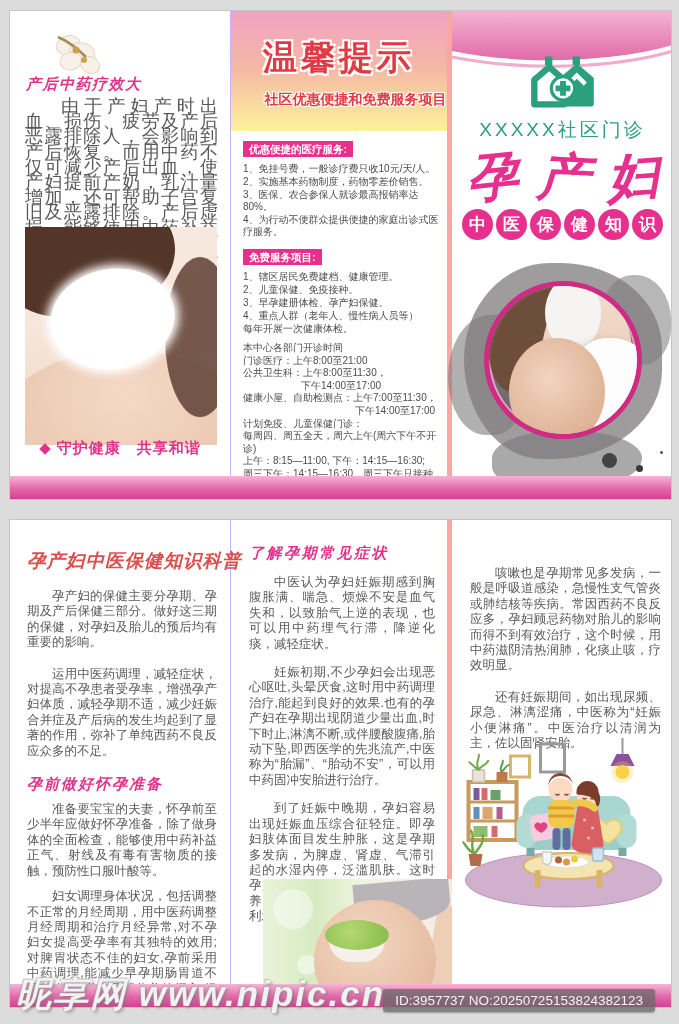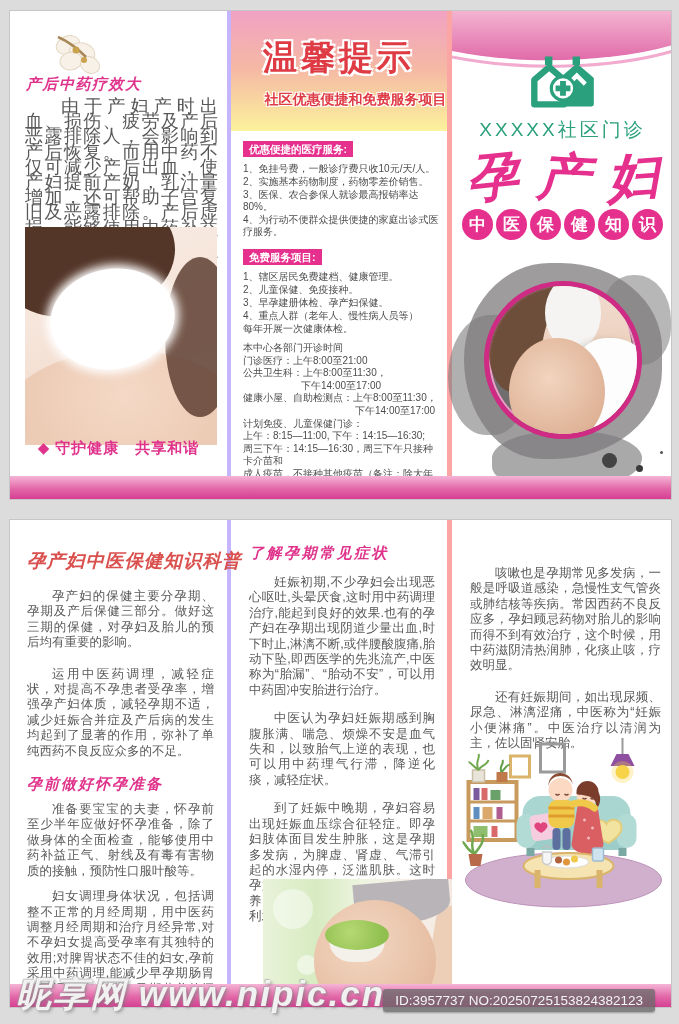--- a/index.html
+++ b/index.html
@@ -5,21 +5,21 @@
   * { margin:0; padding:0; box-sizing:border-box; }
   body { background:#d8d8d8; font-family:"Liberation Sans","DejaVu Sans",sans-serif; }
   .canvas { position:relative; width:679px; height:1024px; background:#dcdcdc; overflow:hidden; }
 
   .sheet { position:absolute; left:9px; width:663px; background:#fff; border:1px solid #c6c6c6; overflow:hidden; }
   .sheet.row1 { top:10px; height:490px; }
   .sheet.row2 { top:519px; height:489px; }
   .rowbar { position:absolute; left:0; right:0; bottom:0; height:23px;
             background:linear-gradient(180deg,#f5b5d6 0%,#e268a8 55%,#d63f93 100%); }
   .panel { position:absolute; top:0; bottom:23px; width:221px; }
-  .p1 { left:0; border-right:4px solid #c4b5fd; }
+  .p1 { left:0; border-right:1px solid #c4b5fd; }
   .p2 { left:221px; border-right:5px solid #fca5a5; }
   .p3 { left:442px; }
 
   
   .blossom { position:absolute; left:28px; top:12px; }
   .tl-head { position:absolute; left:16px; top:64px; font-size:15px; font-weight:bold;
              color:#e0348c; letter-spacing:1.5px; font-style:italic; }
   .tl-body { position:absolute; left:15px; top:88px; width:193px; font-size:18px; line-height:15.2px;
              color:#5a5858; text-align:justify; text-indent:2em; }
   .photoA { position:absolute; left:15px; top:216px; width:192px; height:218px; overflow:hidden;
@@ -172,23 +172,24 @@
         <div class="tm-item">1、辖区居民免费建档、健康管理。</div>
         <div class="tm-item">2、儿童保健、免疫接种。</div>
         <div class="tm-item">3、早孕建册体检、孕产妇保健。</div>
         <div class="tm-item">4、重点人群（老年人、慢性病人员等）</div>
         <div class="tm-item">每年开展一次健康体检。</div>
         <div class="tm-gap"></div>
         <div class="sch-line">本中心各部门开诊时间</div>
         <div class="sch-line">门诊医疗：上午8:00至21:00</div>
         <div class="sch-line">公共卫生科：上午8:00至11:30，</div>
         <div class="sch-line ind1">下午14:00至17:00</div>
-        <div class="sch-line">健康小屋、自助检测点：上午8:00至11:30，</div>
+        <div class="sch-line">健康小屋、自助检测点：上午7:00至11:30，</div>
         <div class="sch-line ind2">下午14:00至17:00</div>
         <div class="sch-line">计划免疫、儿童保健门诊：</div>
+        <div class="sch-line">每周四、周五全天，周六上午(周六下午不开诊)</div>
         <div class="sch-line">上午：8:15—11:00, 下午：14:15—16:30;</div>
         <div class="sch-line">周三下午：14:15—16:30，周三下午只接种卡介苗和</div>
         <div class="sch-line">成人疫苗，不接种其他疫苗（备注：除大年初一至</div>
         
         
         
       </div>
     </div>
 
     <div class="panel p3">
@@ -253,22 +254,22 @@
         <div class="bp">运用中医药调理，减轻症状，对提高不孕患者受孕率，增强孕产妇体质，减轻孕期不适，减少妊娠合并症及产后病的发生均起到了显著的作用，弥补了单纯西药不良反应众多的不足。</div>
         <div class="bl-sub">孕前做好怀孕准备</div>
         <div class="bp" style="margin-bottom:10px;">准备要宝宝的夫妻，怀孕前至少半年应做好怀孕准备，除了做身体的全面检查，能够使用中药补益正气、射线及有毒有害物质的接触，预防性口服叶酸等。</div>
         <div class="bp">妇女调理身体状况，包括调整不正常的月经周期，用中医药调整月经周期和治疗月经异常,对不孕妇女提高受孕率有其独特的效用;对脾胃状态不佳的妇女,孕前采用中药调理,能减少早孕期肠胃道不适的发生,增加孕期营养的摄入,提高孕妇的免疫机能,保证胎儿营养的供给.</div>
       </div>
     </div>
 
     <div class="panel p2">
       <div class="bm-wrap">
         <div class="bm-head">了解孕期常见症状</div>
+        <div class="bp bm-p">中医认为孕妇妊娠期感到胸腹胀满、喘急、烦燥不安是血气失和，以致胎气上逆的表现，也可以用中药理气行滞，降逆化痰，减轻症状。</div>
         <div class="bp bm-p">妊娠初期,不少孕妇会出现恶心呕吐,头晕厌食,这时用中药调理治疗,能起到良好的效果.也有的孕产妇在孕期出现阴道少量出血,时下时止,淋漓不断,或伴腰酸腹痛,胎动下坠,即西医学的先兆流产,中医称为“胎漏”、“胎动不安”，可以用中药固冲安胎进行治疗。</div>
-        <div class="bp bm-p">中医认为孕妇妊娠期感到胸腹胀满、喘急、烦燥不安是血气失和，以致胎气上逆的表现，也可以用中药理气行滞，降逆化痰，减轻症状。</div>
         <div class="bp bm-p">到了妊娠中晚期，孕妇容易出现妊娠血压综合征轻症。即孕妇肢体面目发生肿胀，这是孕期多发病，为脾虚、肾虚、气滞引起的水湿内停，泛滥肌肤。这时孕妇除了做好产前检查，加强营养，还应适当休息，可以用中药利水化湿，养血安胎。</div>
       </div>
       <div class="photoE">
         <div class="bokeh"></div>
         <div class="armE"></div>
         <div class="topE"></div>
         <div class="bellyE"></div>
         <div class="bowlE"></div>
         <div class="saladE"></div>
       </div>

